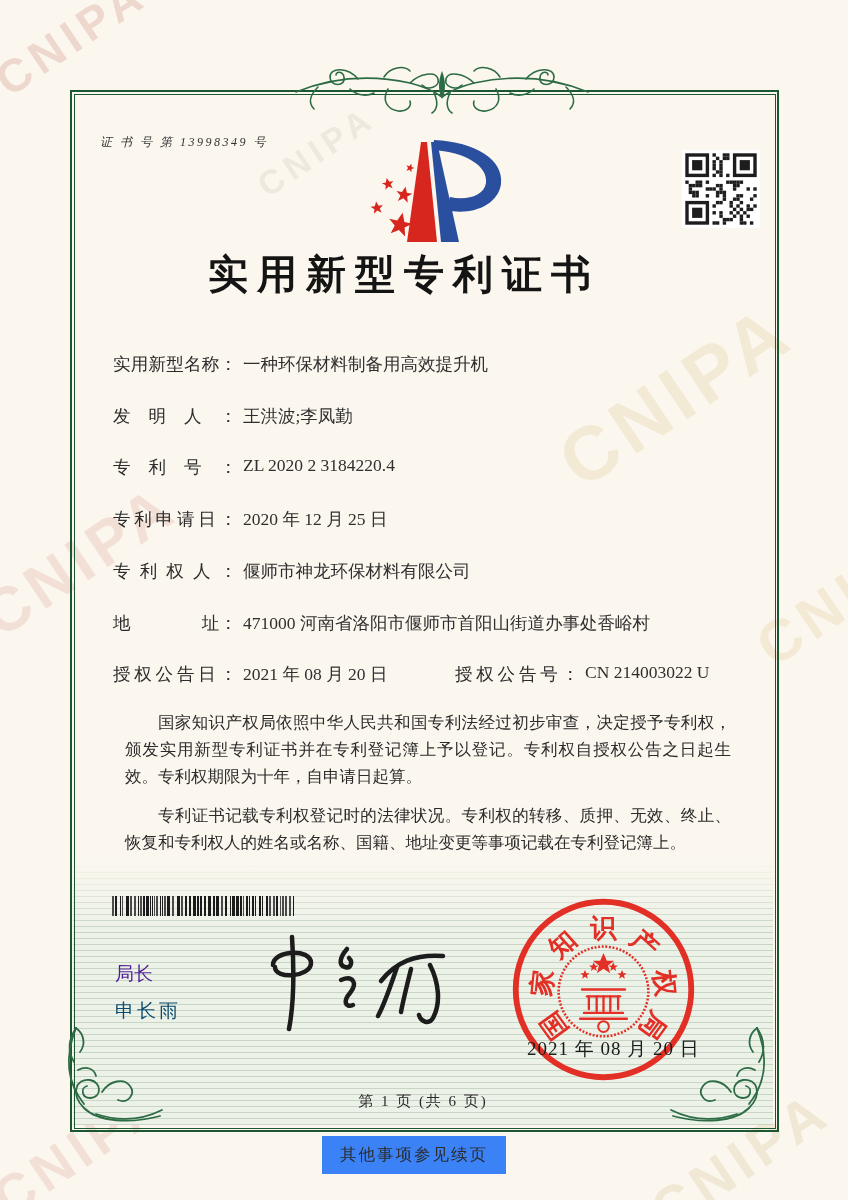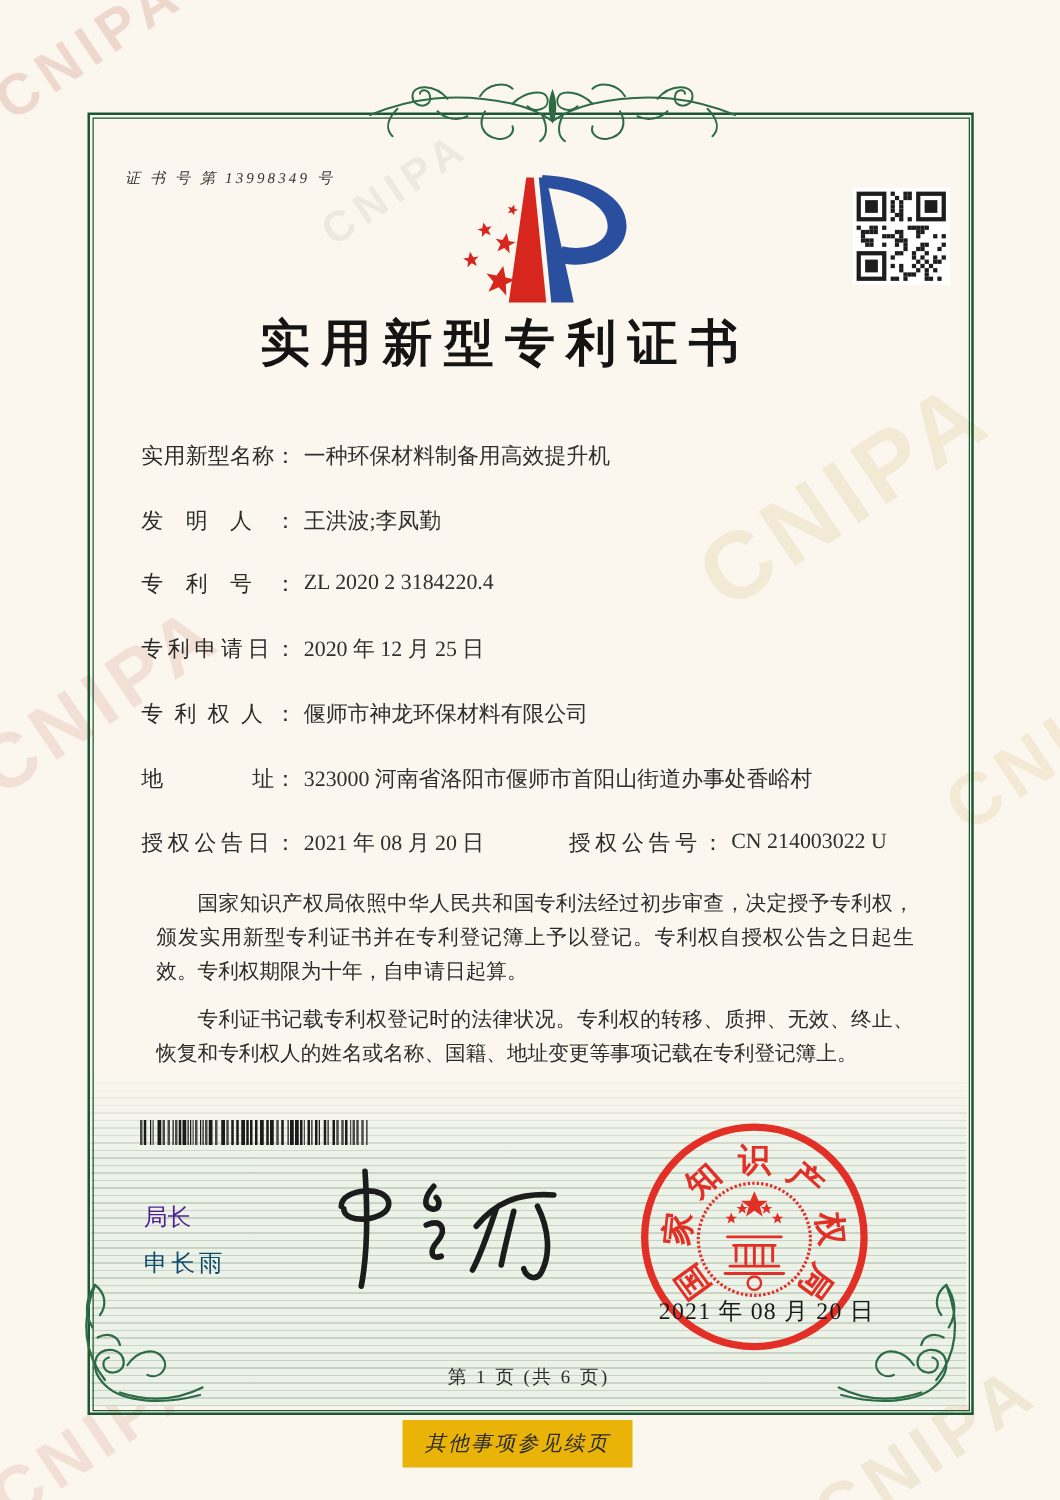--- a/index.html
+++ b/index.html
@@ -47,22 +47,22 @@
   .barcode{position:absolute;left:112px;top:896px;z-index:5;}
   .dir-title{position:absolute;left:115px;top:961px;font-size:19px;z-index:5;
              font-family:Liberation Mono, monospace;color:#4c1d95;}
   .dir-name{position:absolute;left:115px;top:998px;font-size:19px;z-index:5;
             font-family:"Liberation Sans","DejaVu Sans",sans-serif;color:#0c4a6e;letter-spacing:3px;}
   .sig{position:absolute;left:245px;top:926px;z-index:6;}
   .seal{position:absolute;left:506px;top:892px;z-index:6;opacity:.95;}
   .seal-date{position:absolute;left:527px;top:1036px;font-size:19px;color:#1a1a1a;letter-spacing:1px;z-index:7;}
   .page-footer{position:absolute;left:70px;top:1092px;width:706px;text-align:center;font-size:15px;
                color:#2b2b2b;letter-spacing:2px;z-index:5;}
-  .cont-note{position:absolute;left:322px;top:1136px;background:#eab308;padding:8px 18px;font-size:16.5px;
-             letter-spacing:2px;color:#2b2b2b;z-index:5;font-style:italic;}
+  .cont-note{position:absolute;left:322px;top:1136px;background:#3b82f6;padding:8px 18px;font-size:16.5px;
+             letter-spacing:2px;color:#2b2b2b;z-index:5;}
 </style>
 </head>
 <body>
 
 <div class="page">
 
   <div class="wm wm1">CNIPA</div>
   <div class="wm wm2">CNIPA</div>
   <div class="wm wm3">CNIPA</div>
   <div class="wm wm4">CNIPA</div>
@@ -246,21 +246,21 @@
   <div class="field" style="top:455px">
     <span class="f-label">专利号：</span><span class="f-value">ZL 2020 2 3184220.4</span>
   </div>
   <div class="field" style="top:507px">
     <span class="f-label">专利申请日：</span><span class="f-value">2020 年 12 月 25 日</span>
   </div>
   <div class="field" style="top:559px">
     <span class="f-label">专利权人：</span><span class="f-value">偃师市神龙环保材料有限公司</span>
   </div>
   <div class="field" style="top:611px">
-    <span class="f-label">地　　　　址：</span><span class="f-value">323000 河南省洛阳市偃师市首阳山街道办事处香峪村</span>
+    <span class="f-label">地　　　　址：</span><span class="f-value">471000 河南省洛阳市偃师市首阳山街道办事处香峪村</span>
   </div>
   <div class="field" style="top:662px">
     <span class="f-label">授权公告日：</span><span class="f-value">2021 年 08 月 20 日</span>
   </div>
   <div class="field field-right" style="top:662px">
     <span class="f-label">授权公告号：</span><span class="f-value">CN 214003022 U</span>
   </div>
 
   <div class="paras">
     <p>国家知识产权局依照中华人民共和国专利法经过初步审查，决定授予专利权，颁发实用新型专利证书并在专利登记簿上予以登记。专利权自授权公告之日起生效。专利权期限为十年，自申请日起算。</p>

